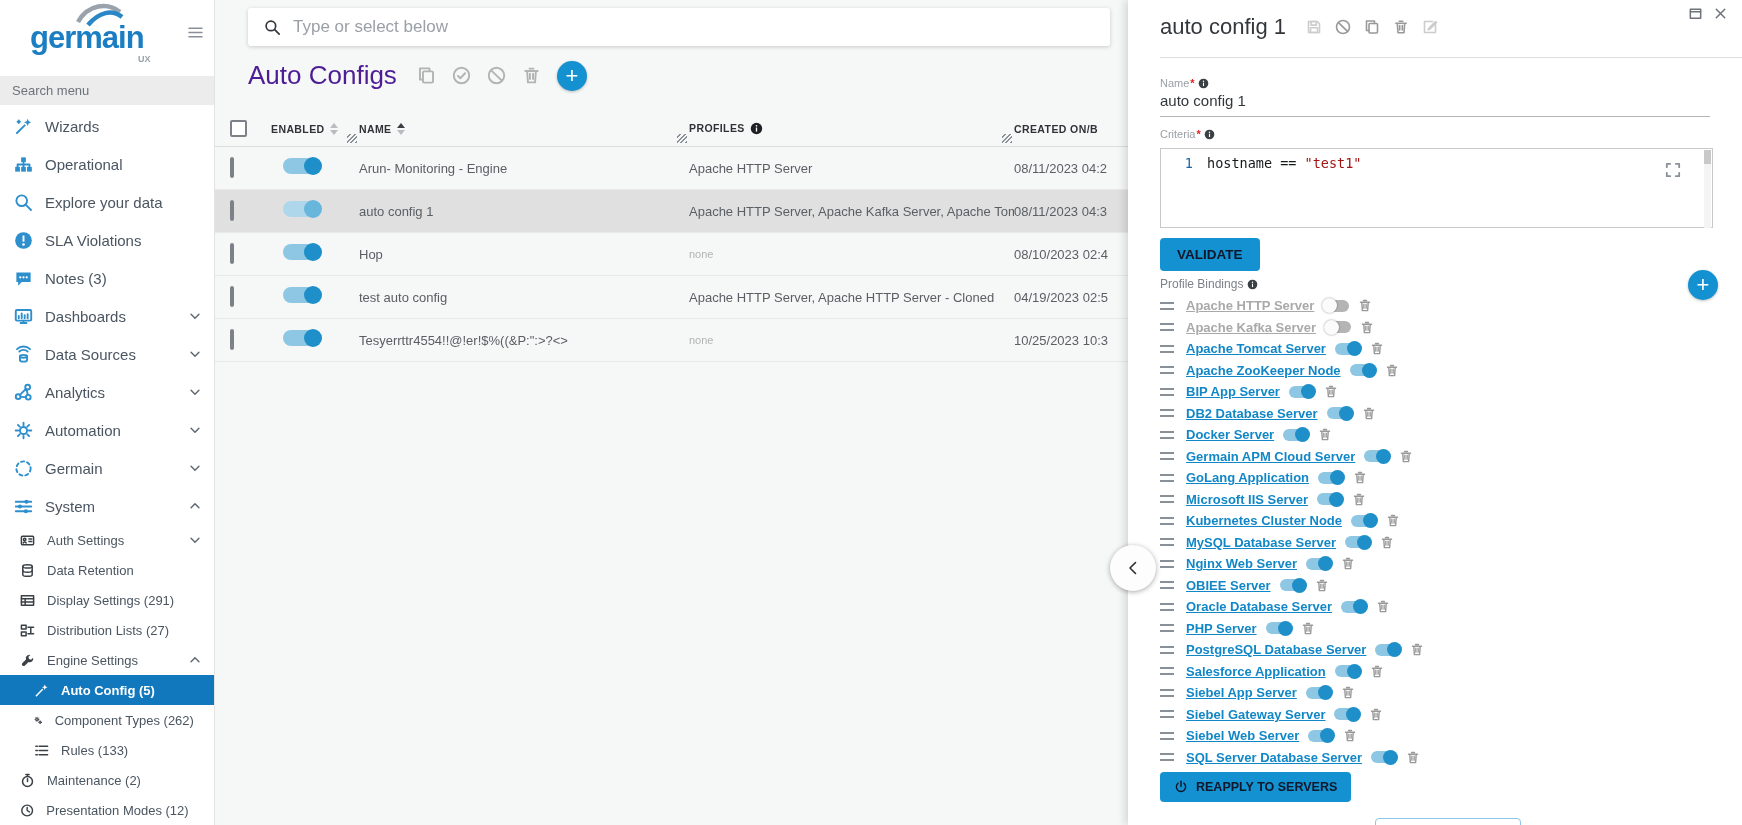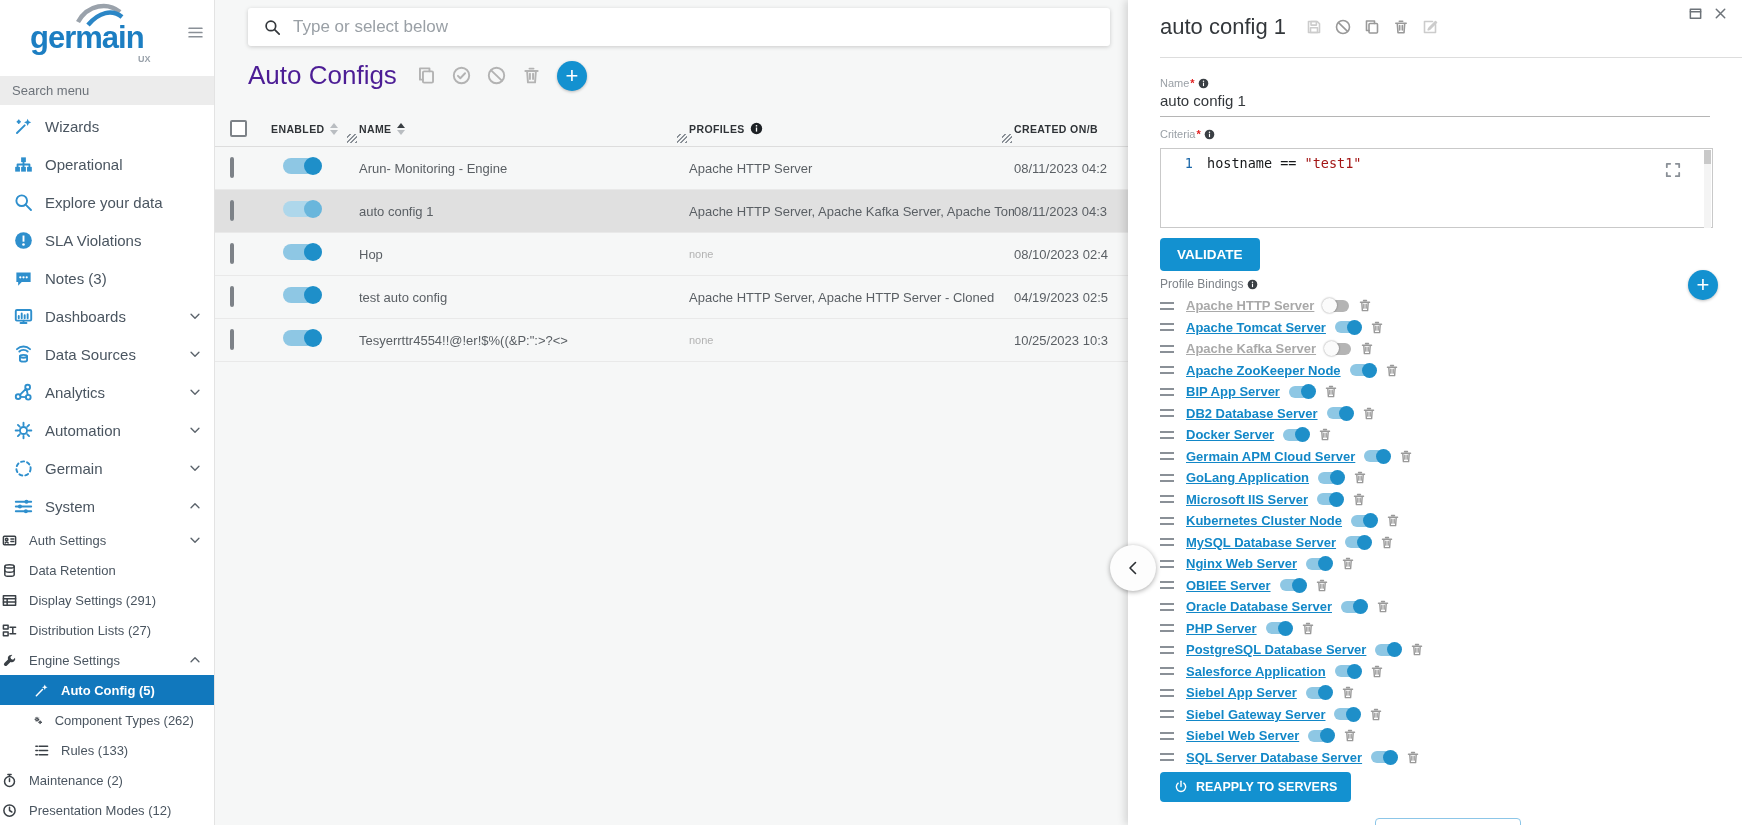--- a/index.html
+++ b/index.html
@@ -19,38 +19,38 @@
   .brand{position:absolute;left:30px;top:20px;font-size:31px;font-weight:bold;color:#1c7ec2;letter-spacing:-1px}
   .brand-sub{position:absolute;left:138px;top:54px;font-size:9px;color:#9aa2ab;font-weight:bold}
   .hamburger{position:absolute;right:10px;top:24px;width:17px;height:17px;color:#8a9097;cursor:pointer}
   .menu-search{margin:4px 0 0 0;height:29px;background:#ececec;display:flex;align-items:center;padding-left:12px;font-size:13px;color:#6d737a}
   .nav{margin-top:2px}
   .nav-item{display:flex;align-items:center;cursor:pointer;color:#4a5560}
   .nav-item .nico{width:19px;height:19px;margin-right:12px;color:#2e8fcd}
   .nav-item .nav-label{font-size:15px;white-space:nowrap}
   .nav-item .chev{width:14px;height:14px;margin-left:auto;margin-right:12px;color:#5c646c}
   .nav-item.lvl1{height:38px;padding-left:14px}
-  .nav-item.lvl2{height:30px;padding-left:2px}
+  .nav-item.lvl2{height:30px;padding-left:20px}
   .nav-item.lvl3{height:30px;padding-left:34px}
   .nav-item.lvl2 .nico,.nav-item.lvl3 .nico{width:15px;height:15px;color:#3a4046}
   .nav-item.lvl2 .nav-label,.nav-item.lvl3 .nav-label{font-size:13px}
   .nav-item.sel{background:var(--nav-sel);color:#fff;font-weight:bold}
   .nav-item.sel .nico{color:#fff}
 
   
   .main{position:absolute;left:215px;top:0;width:913px;height:825px;background:#f6f7f7;overflow:hidden}
   .searchbar{position:absolute;left:33px;top:8px;width:862px;height:38px;background:#fff;border-radius:3px;box-shadow:0 1px 4px rgba(0,0,0,.18);display:flex;align-items:center;padding-left:16px;cursor:text}
   .searchbar .ic{width:17px;height:17px;color:#33373b;margin-right:12px}
   .searchbar .ph{font-size:17px;color:#9aa0a6}
   .titlerow{position:absolute;left:33px;top:60px;display:flex;align-items:center}
   .titlerow h1{font-size:26px;font-weight:400;color:#4c1d95;margin-right:20px}
   .tbicon{width:19px;height:19px;color:#b3b3b3;margin-right:16px;cursor:pointer}
   .fab{width:30px;height:30px;border-radius:50%;background:var(--accent);color:#fff;font-size:22px;display:flex;align-items:center;justify-content:center;cursor:pointer;border:none;box-shadow:0 1px 3px rgba(0,0,0,.25)}
   .tablehead{position:absolute;left:0;top:111px;width:913px;height:36px;display:grid;grid-template-columns:56px 88px 330px 325px 114px;align-items:center;border-bottom:1px solid #ddd;font-size:10.5px;font-weight:bold;letter-spacing:.4px;color:#2f3337}
-  .tablehead .hcell{position:relative;display:flex;align-items:center;white-space:nowrap;overflow:visible}
+  .tablehead .hcell{position:relative;display:flex;white-space:nowrap;overflow:visible}
   .cbx{width:17px;height:17px;border:2px solid #7d8288;border-radius:2px;background:#fff;margin-left:15px;cursor:pointer}
   .sort{display:inline-flex;flex-direction:column;margin-left:5px;gap:2px}
   .sort i{width:0;height:0;border-left:4px solid transparent;border-right:4px solid transparent}
   .sort .up{border-bottom:5px solid #b9bdc1}.sort .dn{border-top:5px solid #b9bdc1}
   .sort.asc .up{border-bottom-color:#3a3f44}
   .rsz{position:absolute;left:-12px;bottom:-8px;width:10px;height:9px;background:repeating-linear-gradient(135deg,transparent 0 2px,#8a9097 2px 3.2px)}
   .hinfo{width:13px;height:13px;color:#1d2125;margin-left:5px}
   .rows{position:absolute;left:0;top:147px;width:913px}
   .trow{display:grid;grid-template-columns:56px 88px 330px 325px 114px;align-items:center;height:43px;border-bottom:1px solid #e9e9e9;cursor:pointer}
   .trow.hl{background:var(--hl)}
@@ -79,21 +79,21 @@
   .flabel .star{color:#e02020;font-weight:bold;margin:0 3px 0 1px}
   .flabel .ic{width:11px;height:11px;color:#3a3f44}
   .fvalue{position:absolute;left:32px;width:550px;font-size:15px;color:#33373b;border-bottom:1px solid #b5b5b5;padding-bottom:7px;cursor:text}
   .editor{position:absolute;left:32px;top:148px;width:553px;height:80px;border:1px solid #c9c9c9;background:#fff;display:flex;font-family:"DejaVu Sans Mono",monospace;font-size:13.5px}
   .gutter{width:46px;text-align:right;padding:6px 14px 0 0;color:#1a66a8}
   .codeline{padding-top:6px;white-space:pre;color:#16181a}
   .codeline .str{color:var(--code-red)}
   .ed-full{position:absolute;right:30px;top:12px;width:18px;height:18px;color:#8a9097;cursor:pointer}
   .ed-scroll{position:absolute;right:1px;top:1px;width:7px;height:78px;background:#f4f4f4}
   .ed-scroll .thumb{width:7px;height:14px;background:#c9c9c9}
-  .btn{display:inline-flex;align-items:center;gap:8px;background:var(--accent);color:#ffffff;border:none;border-radius:4px;font-weight:bold;cursor:pointer;font-family:inherit}
+  .btn{display:inline-flex;align-items:center;gap:8px;background:var(--accent);color:#0f172a;border:none;border-radius:4px;font-weight:bold;cursor:pointer;font-family:inherit}
   .validate{position:absolute;left:32px;top:238px;font-size:13.5px;padding:9px 17px}
   .bindlabel{top:277px;font-size:12px;color:#7d8288}
   .bindlabel .ic{margin-left:4px}
   .panel .fab{position:absolute;left:560px;top:270px}
   .bindings{position:absolute;left:32px;top:295px;width:560px}
   .brow{display:flex;align-items:center;height:21.5px}
   .dragbar{width:14px;height:8px;border-top:2px solid #8a9097;border-bottom:2px solid #8a9097;margin-right:12px;cursor:grab}
   .blink{font-size:13px;font-weight:bold;color:var(--link);text-decoration:underline;margin-right:9px;cursor:pointer;white-space:nowrap}
   .tgl.sm{width:26px;height:12px;flex:none}
   .tgl.sm .knob{width:15px;height:15px;top:-1.5px;right:-1px}
@@ -649,37 +649,37 @@
           <span class="knob"></span>
         </span>
         <span class="ic btrash">
           <svg viewBox="0 0 16 16">
             <path d="M2.8 4.2h10.4M6.3 2.2h3.4M4.3 4.2l.7 9.6h6l.7-9.6" stroke="currentColor" fill="none" stroke-width="1.6" stroke-linecap="round" stroke-linejoin="round"></path>
             <path d="M6.7 6.5v4.5M9.3 6.5v4.5" stroke="currentColor" fill="none" stroke-width="1.6" stroke-linecap="round" stroke-linejoin="round"></path>
           </svg>
         </span>
       </div>
 
+      <div class="brow off">
+        <span class="dragbar"></span>
+        <a class="blink">Apache Kafka Server</a>
+        <span class="tgl sm">
+          <span class="knob"></span>
+        </span>
+        <span class="ic btrash">
+          <svg viewBox="0 0 16 16">
+            <path d="M2.8 4.2h10.4M6.3 2.2h3.4M4.3 4.2l.7 9.6h6l.7-9.6" stroke="currentColor" fill="none" stroke-width="1.6" stroke-linecap="round" stroke-linejoin="round"></path>
+            <path d="M6.7 6.5v4.5M9.3 6.5v4.5" stroke="currentColor" fill="none" stroke-width="1.6" stroke-linecap="round" stroke-linejoin="round"></path>
+          </svg>
+        </span>
+      </div>
+
       <div class="brow on">
         <span class="dragbar"></span>
         <a class="blink">Apache Tomcat Server</a>
-        <span class="tgl sm">
-          <span class="knob"></span>
-        </span>
-        <span class="ic btrash">
-          <svg viewBox="0 0 16 16">
-            <path d="M2.8 4.2h10.4M6.3 2.2h3.4M4.3 4.2l.7 9.6h6l.7-9.6" stroke="currentColor" fill="none" stroke-width="1.6" stroke-linecap="round" stroke-linejoin="round"></path>
-            <path d="M6.7 6.5v4.5M9.3 6.5v4.5" stroke="currentColor" fill="none" stroke-width="1.6" stroke-linecap="round" stroke-linejoin="round"></path>
-          </svg>
-        </span>
-      </div>
-
-      <div class="brow off">
-        <span class="dragbar"></span>
-        <a class="blink">Apache Kafka Server</a>
         <span class="tgl sm">
           <span class="knob"></span>
         </span>
         <span class="ic btrash">
           <svg viewBox="0 0 16 16">
             <path d="M2.8 4.2h10.4M6.3 2.2h3.4M4.3 4.2l.7 9.6h6l.7-9.6" stroke="currentColor" fill="none" stroke-width="1.6" stroke-linecap="round" stroke-linejoin="round"></path>
             <path d="M6.7 6.5v4.5M9.3 6.5v4.5" stroke="currentColor" fill="none" stroke-width="1.6" stroke-linecap="round" stroke-linejoin="round"></path>
           </svg>
         </span>
       </div>

